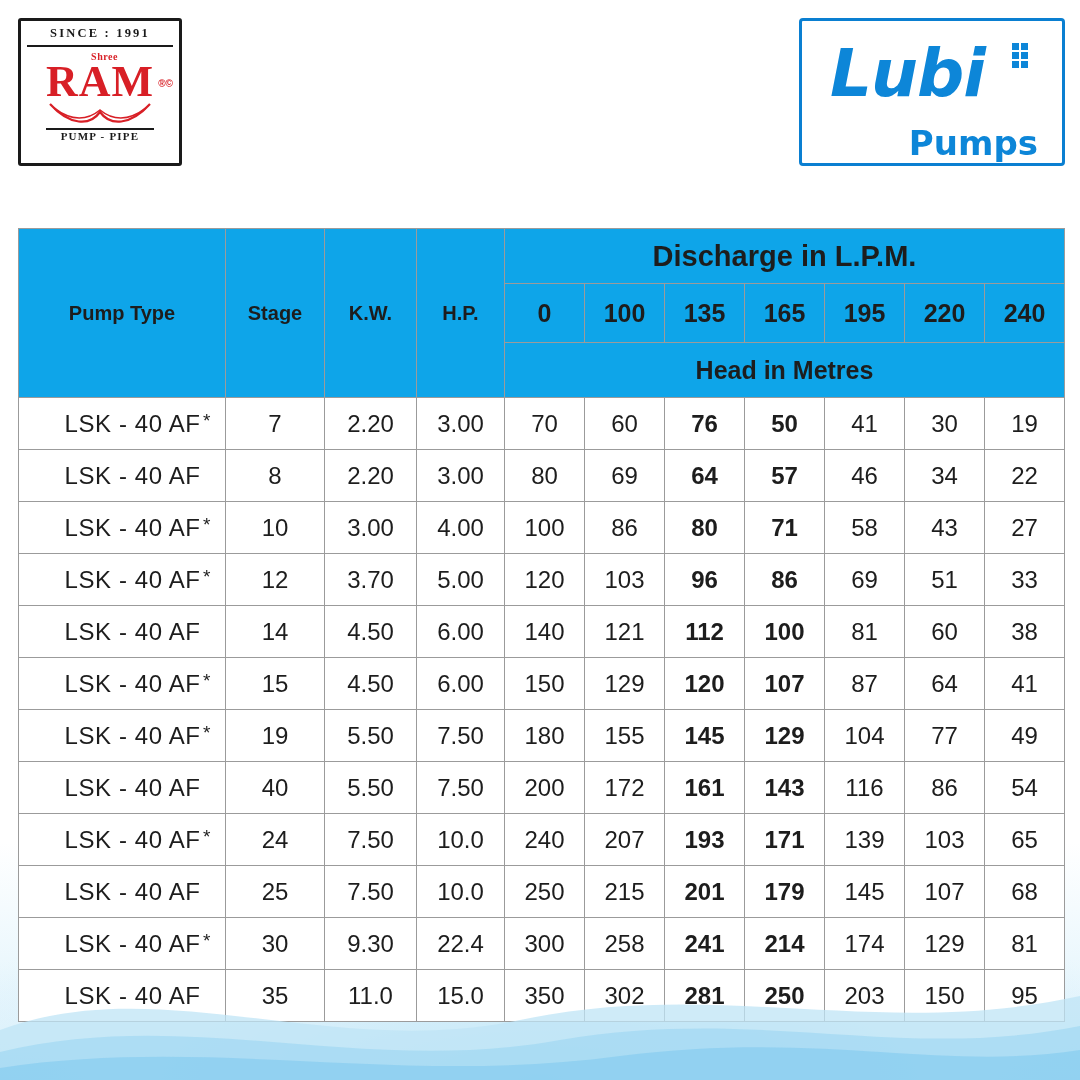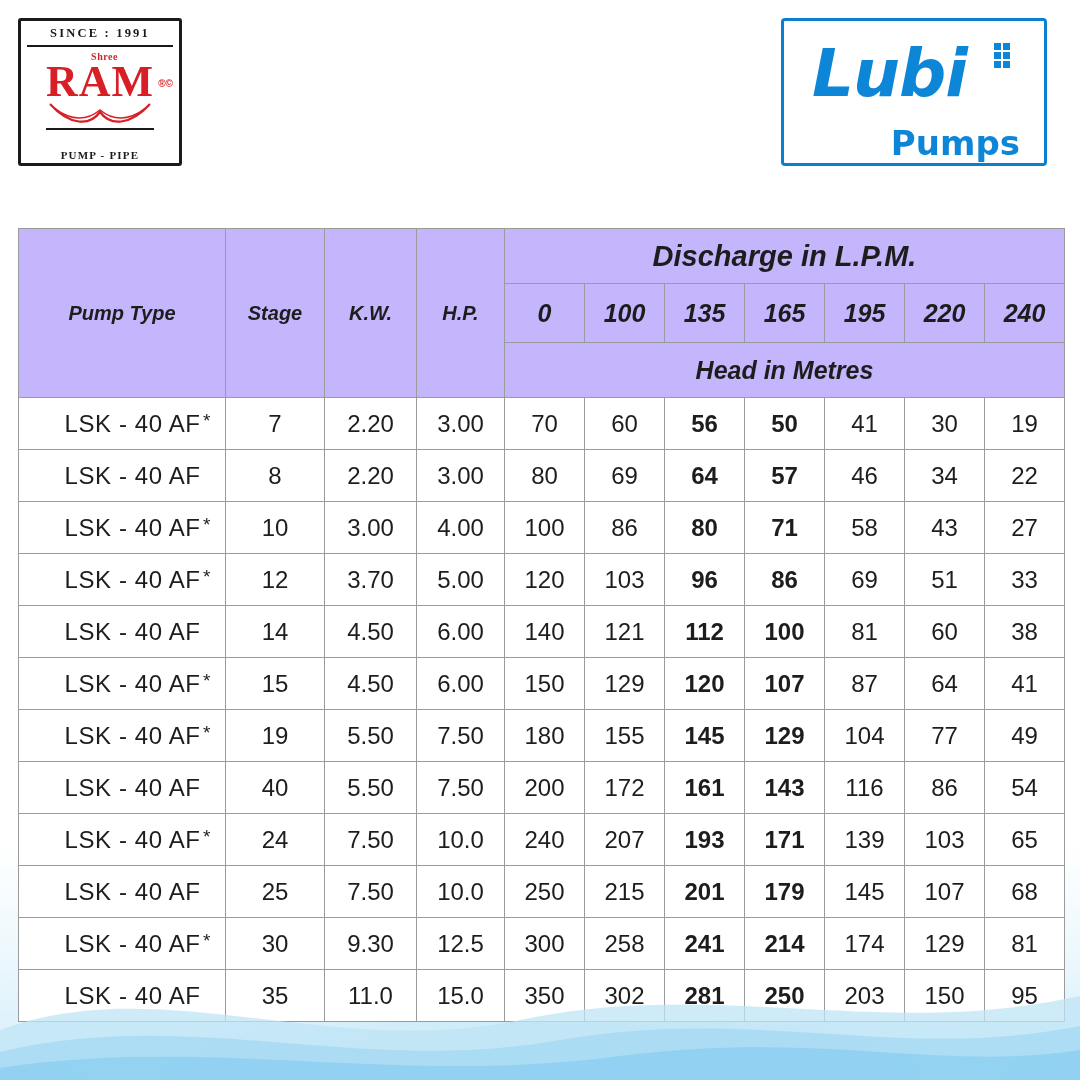--- a/index.html
+++ b/index.html
@@ -99,27 +99,27 @@
   }
   .ram-bottom {
     margin: 2px auto 0 auto;
     width: 108px;
     border-top: 2px solid #1a1a1a;
     text-align: center;
     font-size: 11px;
     font-weight: bold;
     letter-spacing: 1.2px;
     color: #1a1a1a;
-    padding-top: 19px;
+    padding-top: 0;
     font-family: "Liberation Serif", serif;
   }
 
   .lubi-logo {
     position: absolute;
-    right: 33px;
+    right: 15px;
     top: 18px;
     width: 266px;
     height: 148px;
     border: 3px solid #0a7fd1;
     border-radius: 4px;
     background: #fff;
     box-sizing: border-box;
   }
   .lubi-word {
     font-family: "DejaVu Sans", sans-serif;
@@ -170,22 +170,21 @@
     table-layout: fixed;
     background: #fff;
   }
   table.spec th, table.spec td {
     border: 1px solid #9b9b9b;
     text-align: center;
     color: #1d1d1d;
     font-family: "Liberation Sans", sans-serif;
   }
   thead th {
-    background: #c4b5fd;
-    font-style: italic;
+    background: #0ea5e9;
   }
   .h-discharge {
     font-size: 29px;
     font-weight: bold;
     height: 52px;
   }
   .h-head {
     font-size: 25px;
     font-weight: bold;
     height: 52px;
@@ -301,21 +300,21 @@
         </tr>
       </thead>
       <tbody id="tbody">
           <tr>
             <td class="pump"><span>LSK - 40 AF</span><span class="star">*</span></td>
             <td class="num">7</td>
             <td class="num">2.20</td>
             <td class="num">3.00</td>
             <td class="num">70</td>
             <td class="num">60</td>
-            <td class="num bold">56</td>
+            <td class="num bold">76</td>
             <td class="num bold">50</td>
             <td class="num">41</td>
             <td class="num">30</td>
             <td class="num">19</td>
           </tr>
           <tr>
             <td class="pump"><span>LSK - 40 AF</span></td>
             <td class="num">8</td>
             <td class="num">2.20</td>
             <td class="num">3.00</td>
@@ -428,21 +427,21 @@
             <td class="num bold">201</td>
             <td class="num bold">179</td>
             <td class="num">145</td>
             <td class="num">107</td>
             <td class="num">68</td>
           </tr>
           <tr>
             <td class="pump"><span>LSK - 40 AF</span><span class="star">*</span></td>
             <td class="num">30</td>
             <td class="num">9.30</td>
-            <td class="num">12.5</td>
+            <td class="num">22.4</td>
             <td class="num">300</td>
             <td class="num">258</td>
             <td class="num bold">241</td>
             <td class="num bold">214</td>
             <td class="num">174</td>
             <td class="num">129</td>
             <td class="num">81</td>
           </tr>
           <tr>
             <td class="pump"><span>LSK - 40 AF</span></td>

